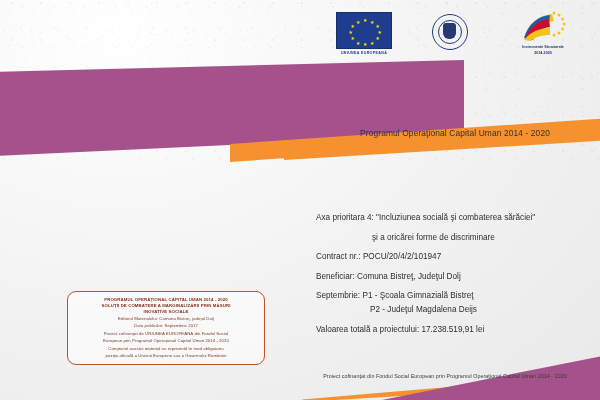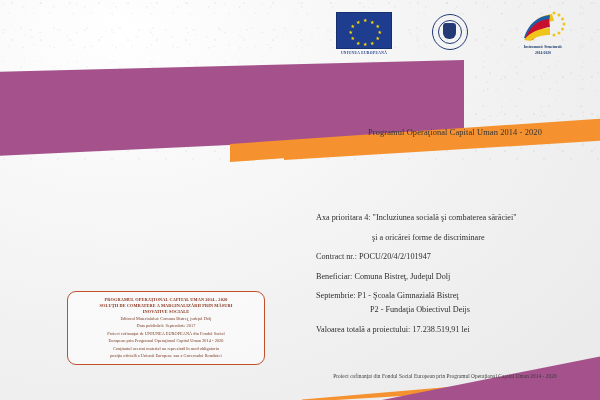--- a/index.html
+++ b/index.html
@@ -6,21 +6,20 @@
   body{
     width:600px;height:400px;overflow:hidden;
     font-family:"Liberation Sans", sans-serif;
     background:#ffffff;
     position:relative;
   }
   #poster{
     position:absolute;inset:0;width:600px;height:400px;overflow:hidden;
     background:
       radial-gradient(ellipse at 20% 8%, #ffffff 0%, #f2f2f2 55%, #e9e9e9 100%);
-    font-family: Liberation Serif, serif;
   }
   
   .texture{
     position:absolute;left:0;top:0;width:600px;height:160px;
     background-image:
       radial-gradient(circle at 8% 12%, rgba(0,0,0,.05) 0 1px, transparent 1px),
       radial-gradient(circle at 23% 40%, rgba(0,0,0,.04) 0 1px, transparent 1px),
       radial-gradient(circle at 41% 8%, rgba(0,0,0,.05) 0 1px, transparent 1px),
       radial-gradient(circle at 57% 30%, rgba(0,0,0,.04) 0 1px, transparent 1px),
       radial-gradient(circle at 73% 16%, rgba(0,0,0,.05) 0 1px, transparent 1px),
@@ -224,21 +223,21 @@
 
     <div class="detail-row">
       <span class="lbl">Beneficiar:</span>
       <span>Comuna Bistreţ, Judeţul Dolj</span>
     </div>
 
     <div class="detail-row tight">
       <span class="lbl">Septembrie:</span>
       <span>P1 - Şcoala Gimnazială Bistreţ</span>
     </div>
-    <div class="detail-row indent-2">P2 - Fundaţia Obiectivul Deijs</div>
+    <div class="detail-row indent-2">P2 - Judeţul Magdalena Deijs</div>
 
     <div class="detail-row">
       <span class="lbl">Valoarea totală a proiectului:</span>
       <span>17.238.519,91 lei</span>
     </div>
 
   </div>
 
   <div class="plaque">
     <div class="plaque-title">PROGRAMUL OPERAŢIONAL CAPITAL UMAN 2014 - 2020</div>

